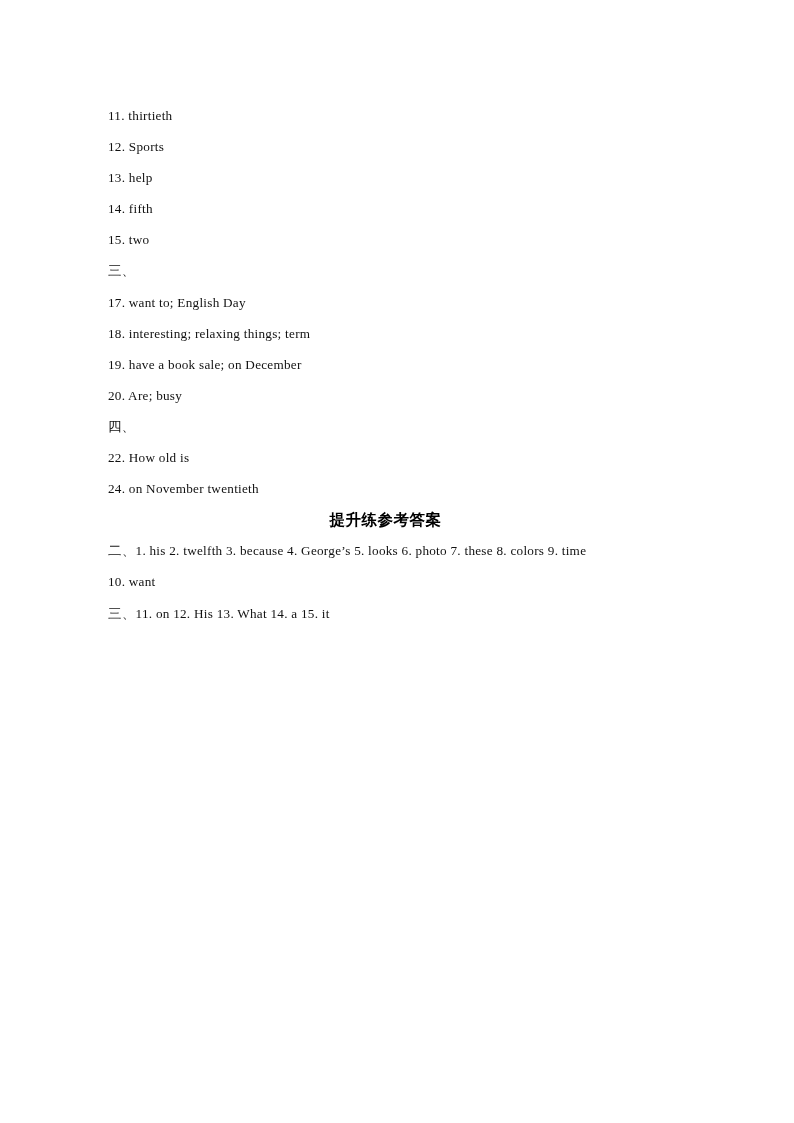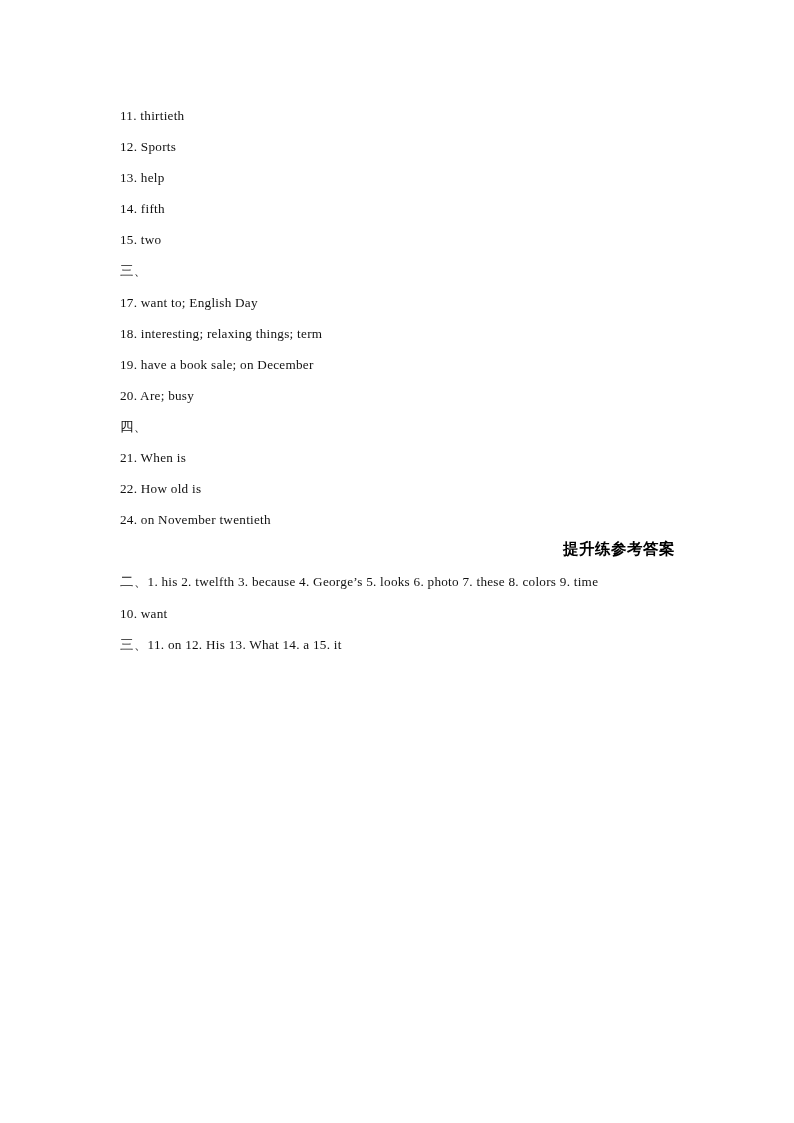--- a/index.html
+++ b/index.html
@@ -20,21 +20,21 @@
     position: absolute;
     left: 0;
     top: 0;
     width: 794px;
     height: 1123px;
     background: #ffffff;
     overflow: hidden;
   }
   .content {
     position: absolute;
-    left: 120px;
+    left: 108px;
     top: 100px;
     width: 570px;
   }
   .line {
     font-size: 13.2px;
     line-height: 31.1px;
     white-space: pre-wrap;
     letter-spacing: 0.02em;
     color: #111111;
   }
@@ -44,25 +44,25 @@
     letter-spacing: 0;
   }
   .line.mixed {
     font-family: "Liberation Serif", "DejaVu Serif", serif;
   }
   .line.mixed .cjk {
     font-family: "DejaVu Sans", "Liberation Sans", sans-serif;
     font-size: 13.5px;
   }
   .heading {
-    font-family: Liberation Mono, monospace;
+    font-family: Liberation Sans, sans-serif;
     font-weight: bold;
     font-size: 15.5px;
     line-height: 31.1px;
-    text-align: right;
+    text-align: center;
     width: 555px;
     margin-left: 0;
     color: #000000;
     letter-spacing: 0.5px;
   }
 </style>
 </head>
 <body>
 
 <div class="page">
@@ -76,21 +76,20 @@
 
     <div class="line cjk-marker">三、</div>
 
     <div class="line">17. want to; English Day</div>
     <div class="line">18. interesting; relaxing things; term</div>
     <div class="line">19. have a book sale; on December</div>
     <div class="line">20. Are; busy</div>
 
     <div class="line cjk-marker">四、</div>
 
-    <div class="line">21. When is</div>
     <div class="line">22. How old is</div>
     <div class="line">24. on November twentieth</div>
 
     <div class="heading">提升练参考答案</div>
 
 
     <div class="line mixed"><span class="cjk">二、</span><span>1. his 2. twelfth 3. because 4. George’s 5. looks 6. photo 7. these 8. colors 9. time</span></div>
 
     <div class="line">10. want</div>
 

